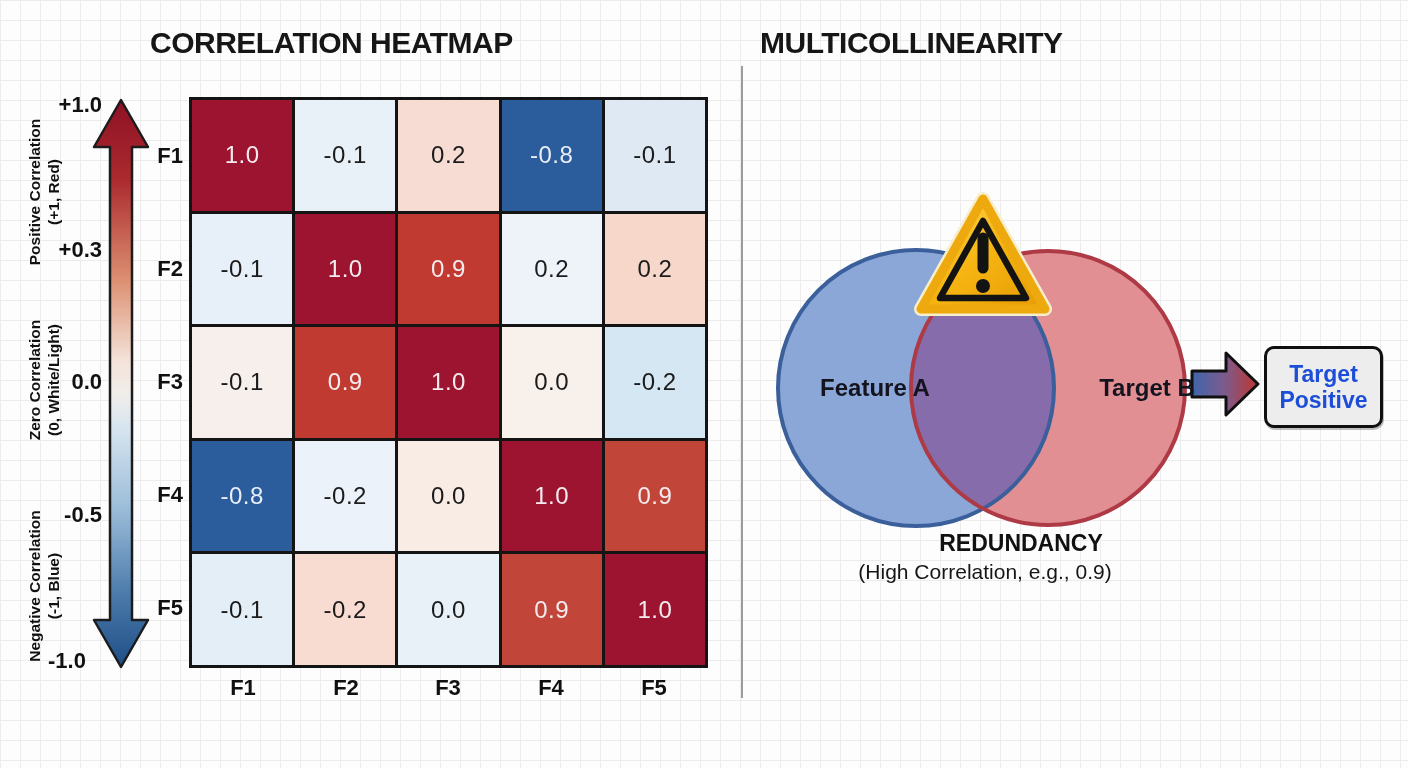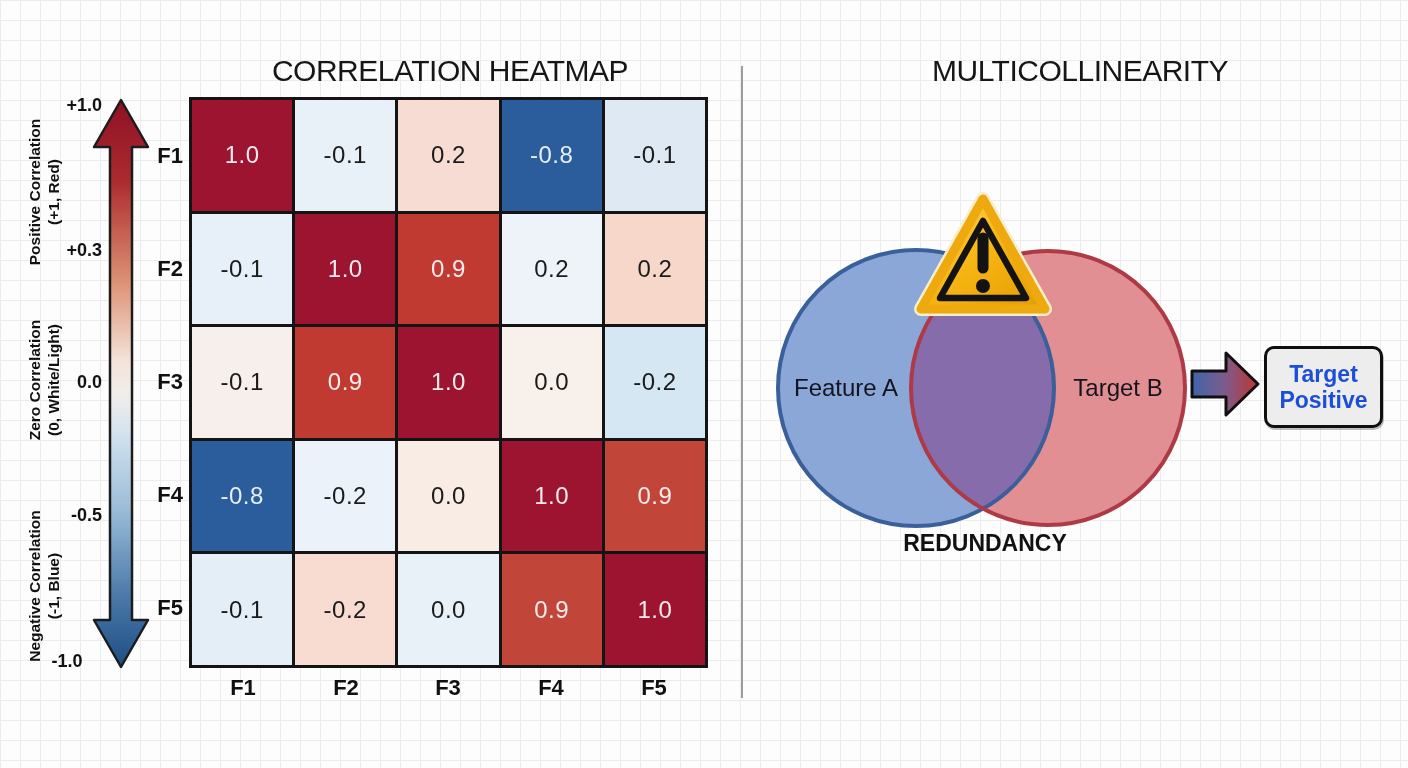--- a/index.html
+++ b/index.html
@@ -7,30 +7,30 @@
   .stage{
     position:relative; width:1408px; height:768px; overflow:hidden;
     background-color:#fdfdfd;
     background-image:
       linear-gradient(to right, #ececec 1px, transparent 1px),
       linear-gradient(to bottom, #ececec 1px, transparent 1px);
     background-size:20px 20px;
   }
   .abs{position:absolute;}
   .panel-title{
-    font-weight:400; font-size:30px; letter-spacing:-0.5px; color:#161616;
-    text-align:center; white-space:nowrap;margin-top:28px;
+    font-weight:700; font-size:30px; letter-spacing:-0.5px; color:#161616;
+    white-space:nowrap;
   }
   .vector-layer{position:absolute; left:0; top:0; pointer-events:none;}
   .divider{position:absolute; left:741px; top:66px; width:2px; height:632px; background:#9c9c9c;}
 
   
   .tick{
     position:absolute; width:70px; text-align:right;
-    font-weight:700; font-size:18px; color:#111;
+    font-weight:700; font-size:22px; color:#111;
     transform:translateY(-50%);
   }
   
   .seg-label{
     position:absolute; width:240px; text-align:center;
     transform:translate(-50%,-50%) rotate(-90deg);
     font-weight:700; font-size:15.5px; line-height:1.25; color:#111;
     white-space:nowrap;
   }
   
@@ -48,21 +48,21 @@
     position:absolute; left:128px; width:55px; text-align:right;
     font-weight:700; font-size:22px; color:#101010; transform:translateY(-50%);
   }
   .col-label{
     position:absolute; top:675px; width:80px; text-align:center;
     font-weight:700; font-size:22px; color:#101010; transform:translateX(-50%);
   }
   
   .venn-label{
     position:absolute; transform:translate(-50%,-50%);
-    font-weight:400; font-size:24px; color:#14141f; white-space:nowrap;
+    font-weight:700; font-size:24px; color:#14141f; white-space:nowrap;margin-left:29px;
   }
   .caption-title{
     position:absolute; transform:translateX(-50%);
     font-weight:800; font-size:23px; color:#111; white-space:nowrap;
   }
   .caption-sub{
     position:absolute; transform:translateX(-50%);
     font-weight:400; font-size:21px; color:#161616; white-space:nowrap;
   }
   .target-box{
@@ -190,20 +190,21 @@
   <div class="col-label" style="left:346px;">F2</div>
   <div class="col-label" style="left:448px;">F3</div>
   <div class="col-label" style="left:551px;">F4</div>
   <div class="col-label" style="left:654px;">F5</div>
 
   <div class="abs panel-title" style="left:760px; top:26px; width:640px;">MULTICOLLINEARITY</div>
 
   <div class="venn-label" style="left:846px; top:388px;">Feature A</div>
   <div class="venn-label" style="left:1118px; top:388px;">Target B</div>
 
-  <div class="caption-title" style="left:985px; top:530px;text-align:right;">REDUNDANCY</div>
+  <div class="caption-title" style="left:1021px; top:530px;text-align:right;">REDUNDANCY</div>
+  <div class="caption-sub" style="left:985px; top:560px;">(High Correlation, e.g., 0.9)</div>
 
   <div class="target-box">
     <div>Target</div>
     <div>Positive</div>
   </div>
 
 </div>
 
 </body></html>

